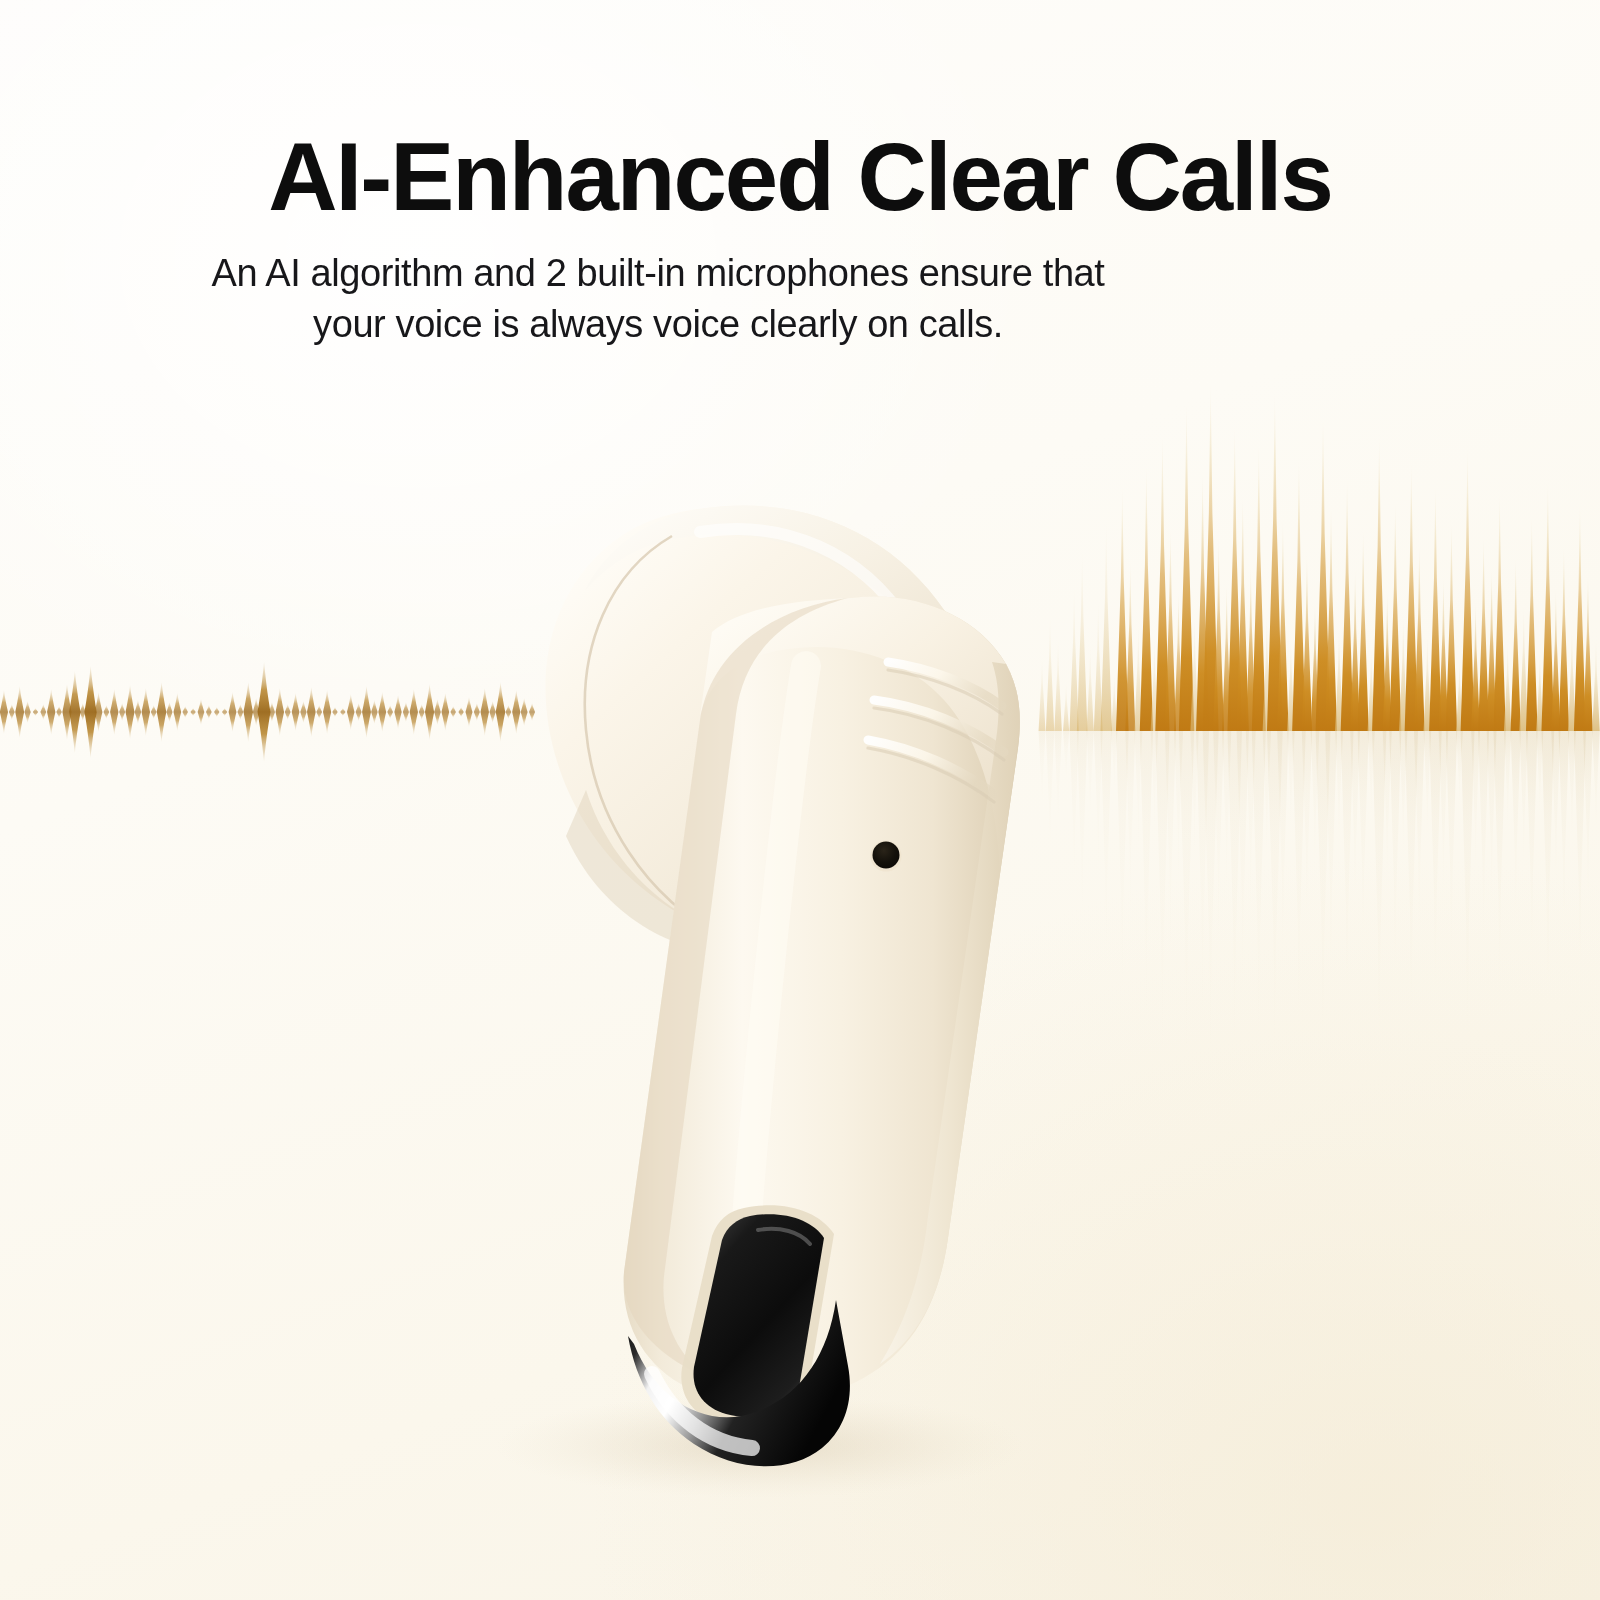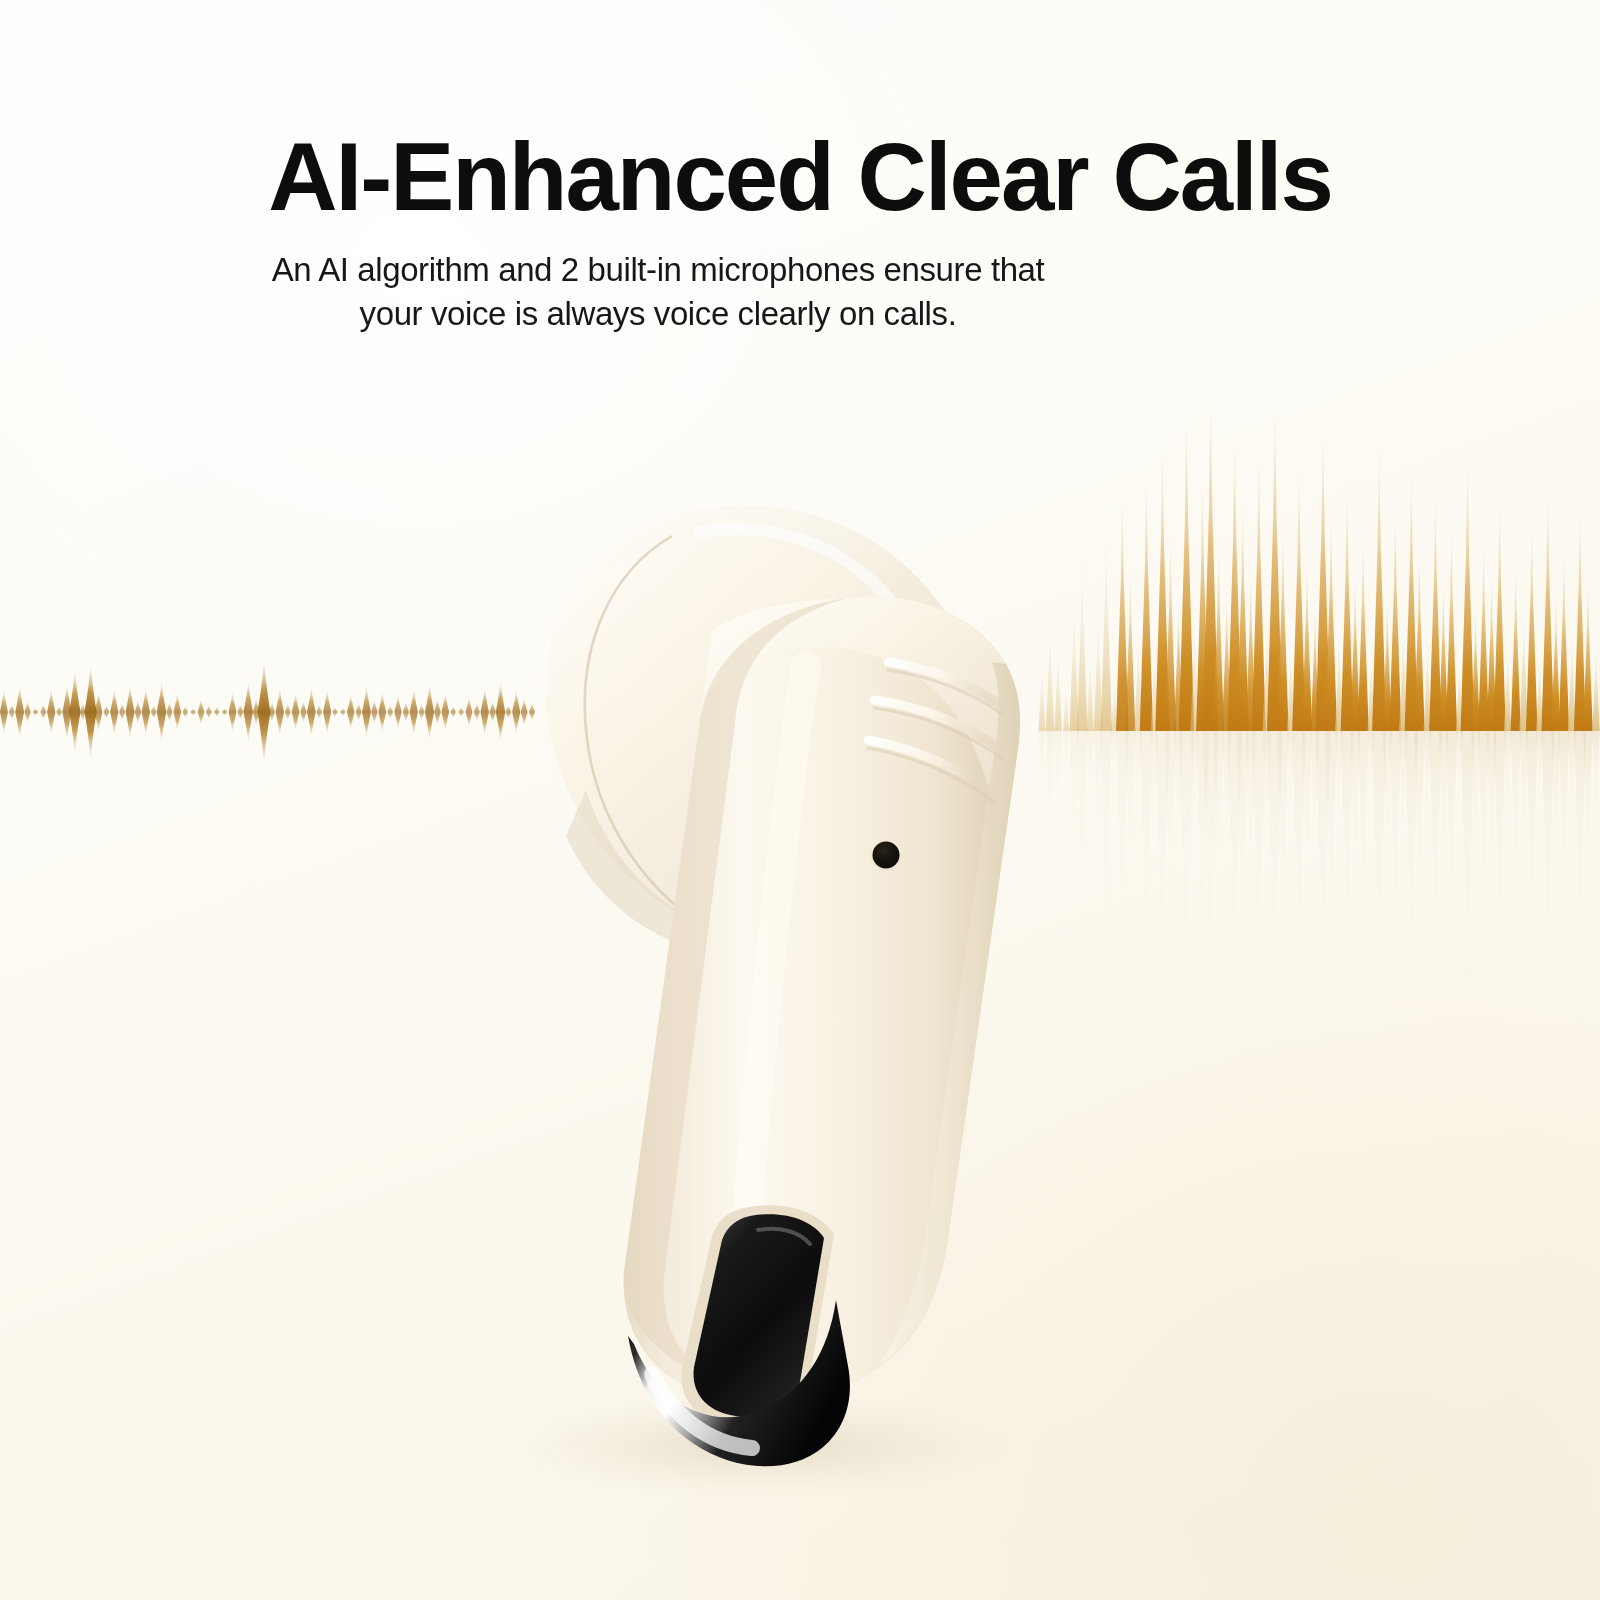--- a/index.html
+++ b/index.html
@@ -43,21 +43,21 @@
     letter-spacing: -2.0px;
     color: #0d0d0d;
     white-space: nowrap;
   }
   .subtitle {
     position: absolute;
     top: 248px;
     left: 0;
     width: 1316px;
     text-align: center;
-    font-size: 33px;
+    font-size: 38px;
     line-height: 1.33;
     font-weight: 400;
     letter-spacing: -0.4px;
     color: #17171a;
   }
   .subtitle .sub-line { display: block; }
 
   
   .wave-layer {
     position: absolute;

